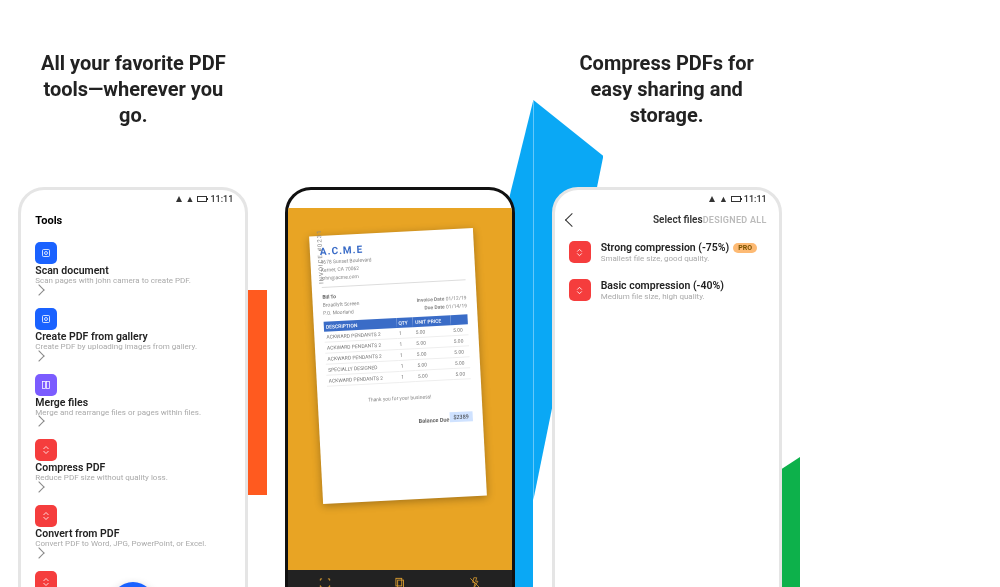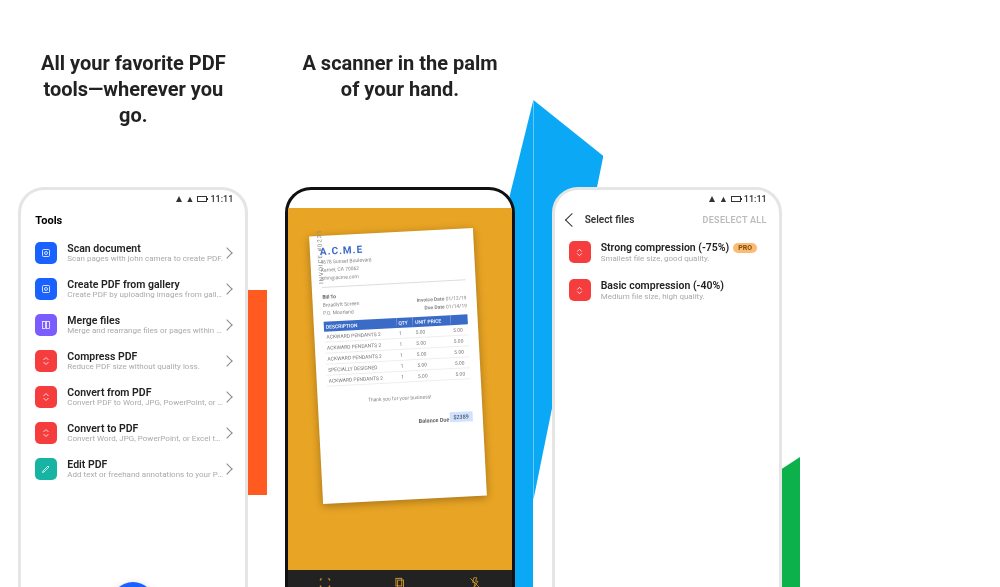--- a/index.html
+++ b/index.html
@@ -11,21 +11,21 @@
   .phone { width: 230px; height: 460px; background: #fff; border: 3px solid #111; border-radius: 26px; position: relative; overflow: hidden; }
   .phone.light { border-color: #e5e5e5; }
   .status-bar { height: 18px; display: flex; justify-content: flex-end; align-items: center; padding: 0 12px; font-size: 9px; color: #333; gap: 3px; }
   .status-bar .sig { display:inline-block; width:0; height:0; border-left:3px solid transparent; border-right:3px solid transparent; border-bottom:6px solid #333; margin-right:1px;}
   .status-bar .batt { display:inline-block; width:10px; height:6px; border:1px solid #333; position:relative; }
   .status-bar .batt::after { content:""; position:absolute; right:-2px; top:1px; width:1px; height:2px; background:#333; }
   .status-bar .time { font-weight:500; }
 
   
   .tools-title { font-weight:700; font-size:11px; padding: 6px 14px 8px; }
-  .tool-row { display:flex; align-items:center; padding:7px 14px; }
+  .tool-row { display:flex; align-items:flex-start; padding:7px 14px;flex-direction:column; }
   .tool-icon { width:22px; height:22px; border-radius:5px; display:flex; align-items:center; justify-content:center; flex-shrink:0; margin-right:10px; }
   .tool-icon svg { width:12px; height:12px; }
   .tool-text { flex:1; min-width:0; }
   .tool-label { font-size:10.5px; font-weight:600; color:#222; }
   .tool-sub { font-size:8px; color:#aaa; line-height:1.1; white-space:nowrap; overflow:hidden; text-overflow:ellipsis; }
   .chev { width:8px; height:8px; border-right:1.5px solid #888; border-bottom:1.5px solid #888; transform: rotate(-45deg); flex-shrink:0; }
   .fab { position:absolute; bottom:18px; left:50%; transform:translateX(-50%); width:44px; height:44px; border-radius:50%; background:#1a62ff; display:flex; align-items:center; justify-content:center; box-shadow:0 4px 10px rgba(0,0,0,.3); }
   .phone2 .screen-yellow { position:absolute; top:18px; left:0; right:0; bottom:72px; background:#e9a71f; background:#eab23c; background:#e8a424; }
   .phone2 .status-bar { position:absolute; top:0; left:0; right:0; color:#fff; z-index:2;}
   .phone2 .status-bar .batt { border-color:#fff;} .phone2 .status-bar .batt::after{background:#fff;} .phone2 .status-bar .sig{border-bottom-color:#fff;}
@@ -39,21 +39,21 @@
   .doc th { background:#3a6cc7; color:#fff; padding:2px; text-align:left; font-weight:500;}
   .doc td { padding:2px; border-bottom:1px solid #eee; color:#777;}
   .doc .thanks { font-size:5px; color:#888; text-align:center; margin-top:12px;}
   .doc .balance { float:right; margin-top:6px; font-size:5.5px; background:#cfe2ff; padding:2px 4px; color:#333;}
   .cam-bar { position:absolute; bottom:48px; left:0; right:0; height:26px; background:#222; display:flex; align-items:center; justify-content:space-around;}
   .cam-bar .ci { color:#e0a030; display:flex; align-items:center; justify-content:center;}
   .cam-bar svg { width:14px; height:14px; }
 
   .p3-head { display:flex; align-items:center; padding:6px 12px; }
   .back-ic { width:10px; height:10px; border-left:1.5px solid #333; border-bottom:1.5px solid #333; transform:rotate(45deg); margin-right:8px;}
-  .p3-title { font-size:10px; font-weight:600; color:#333; flex:1;}
+  .p3-title { font-size:10px; font-weight:600; color:#333; flex:1;text-align:right;}
   .p3-deselect { font-size:9px; color:#bbb; font-weight:600; letter-spacing:.3px;}
   .comp-row { display:flex; align-items:flex-start; padding:10px 14px 6px; }
   .comp-icon { width:22px; height:22px; border-radius:5px; background:#f53d3d; display:flex; align-items:center; justify-content:center; margin-right:10px; flex-shrink:0;}
   .comp-icon svg { width:11px; height:11px; }
   .comp-label { font-size:10.5px; font-weight:600; color:#222; }
   .comp-sub { font-size:8px; color:#aaa; }
   .pro { display:inline-block; font-size:7px; font-weight:700; background:#fdba74; color:#7a5200; padding:1px 5px; border-radius:7px; margin-left:4px; vertical-align:middle;}
   
   
   .shape-orange { position:absolute; right:0; top:290px; width:48px; height:205px; background:#ff5a1f; }
@@ -178,21 +178,20 @@
         </div>
 
         <div class="fab">
           
         </div>
       </div>
     </div>
   </div>
 
   <div class="panel">
-    <div class="headline">A scanner in the palm of your hand.</div>
     <div class="slant-blue2"></div>
     <div class="phone-wrap">
       <div class="phone phone2" style="border-color:#111;">
         <div class="status-bar">
           <span class="sig"></span>
           <span>▲</span>
           <span class="batt"></span>
           <span class="time">11:11</span>
         </div>
         <div class="screen-yellow" style="position:absolute;top:18px;left:0;right:0;bottom:74px;"></div>
@@ -281,35 +280,36 @@
                 <line x1="4" y1="4" x2="20" y2="20" stroke="#e0a030" stroke-width="1.4"></line>
               </svg>
             </div>
         </div>
 
       </div>
     </div>
   </div>
 
   <div class="panel">
+    <div class="headline">Compress PDFs for easy sharing and storage.</div>
     <div class="slant-blue3"></div>
     <div class="slant-green3b"></div>
     <div class="phone-wrap">
       <div class="phone light phone3">
         <div class="status-bar">
           <span class="sig"></span>
           <span>▲</span>
           <span class="batt"></span>
           <span class="time">11:11</span>
         </div>
         <div class="inner">
           <div class="p3-head">
             <div class="back-ic"></div>
             <div class="p3-title">Select files</div>
-            <div class="p3-deselect">DESELECT ALL</div>
+            <div class="p3-deselect">DESIGNED ALL</div>
           </div>
           <div id="comp-list">
               <div class="comp-row">
                 <div class="comp-icon">
                   <svg viewBox="0 0 24 24">
                     <path d="M7 10l5-5 5 5M7 14l5 5 5-5" fill="none" stroke="#fff" stroke-width="1.8"></path>
                   </svg>
                 </div>
                 <div>
                   <div class="comp-label">Strong compression (-75%)<span class="pro">PRO</span></div>

